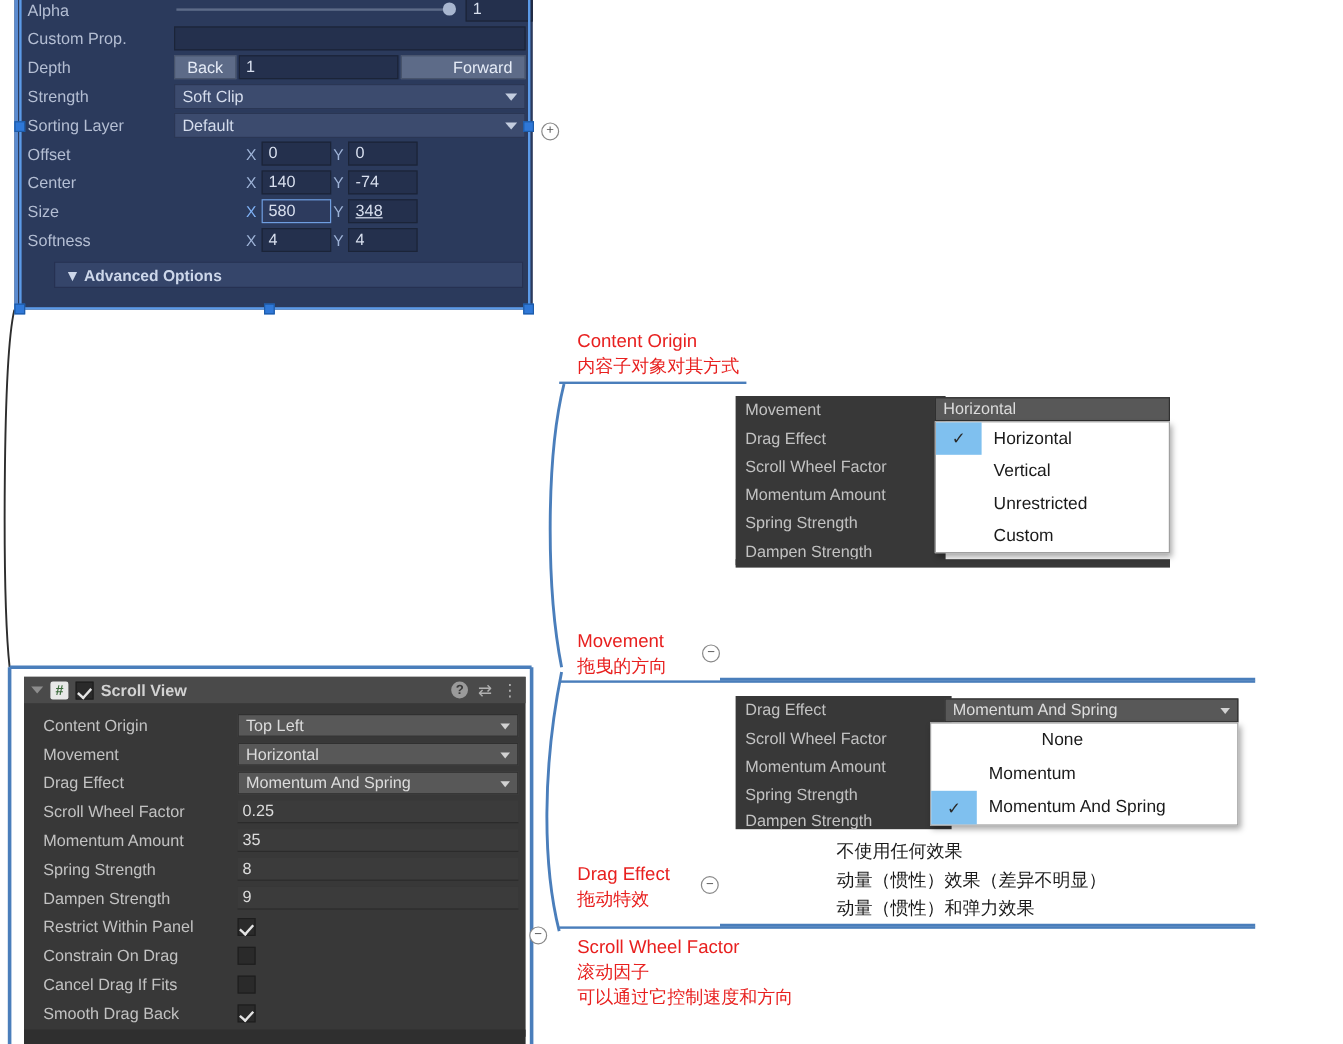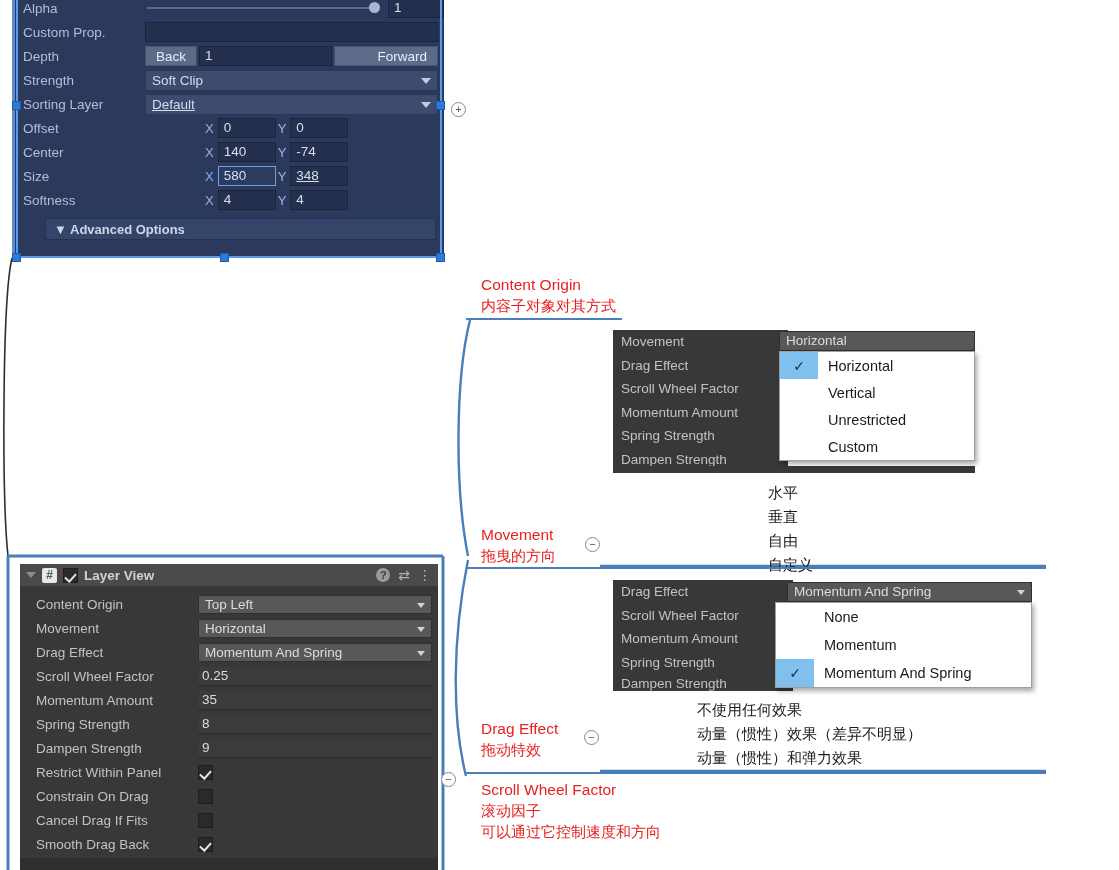--- a/index.html
+++ b/index.html
@@ -342,21 +342,21 @@
       <div class="nrow">
         <span class="nlabel">Strength</span>
         <span class="ndrop" style="margin-right:6px;">
           <span>Soft Clip</span>
           <span class="caret"></span>
         </span>
       </div>
 
       <div class="nrow">
         <span class="nlabel">Sorting Layer</span>
-        <span class="ndrop" style="margin-right:6px;text-decoration:underline;">
+        <span class="ndrop" style="margin-right:6px;">
           <span>Default</span>
           <span class="caret"></span>
         </span>
       </div>
 
       <div class="nrow">
         <span class="nlabel indent">Offset</span>
         <span class="xylabel">X</span>
         <span class="nfield" style="flex:0 0 58px;">0</span>
         <span class="xylabel">Y</span>
@@ -439,26 +439,20 @@
     <div class="popitem">
       <span class="popcheck"></span>
       <span class="ptext">Unrestricted</span>
     </div>
     <div class="popitem">
       <span class="popcheck"></span>
       <span class="ptext">Custom</span>
     </div>
   </div>
 
-  <div class="cn-list" style="left:768px; top:481px;">
-    <div>水平</div>
-    <div>垂直</div>
-    <div>自由</div>
-    <div>自定义</div>
-  </div>
 
   <div class="stub" style="left:613px; top:580px; width:180px; height:111px;">
     <div class="urow" style="height:23.5px;padding-left:8px;">
       <span class="ulabel">Drag Effect</span>
     </div>
     <div class="urow" style="height:23.5px;padding-left:8px;">
       <span class="ulabel">Scroll Wheel Factor</span>
     </div>
     <div class="urow" style="height:23.5px;padding-left:8px;">
       <span class="ulabel">Momentum Amount</span>
@@ -470,21 +464,21 @@
       <span class="ulabel">Dampen Strength</span>
     </div>
   </div>
 
   <div class="popup-title" style="left:787px; top:582px; width:245px;">
     <span>Momentum And Spring</span>
     <span class="caret"></span>
   </div>
 
   <div class="popup" style="left:775px; top:602px; width:257px;">
-    <div class="popitem" style="height:28px;">
+    <div class="popitem" style="height:28px;gap:44px;">
       <span class="popcheck" style="height:28px;"></span>
       <span class="ptext">None</span>
     </div>
     <div class="popitem" style="height:28px;">
       <span class="popcheck" style="height:28px;"></span>
       <span class="ptext">Momentum</span>
     </div>
     <div class="popitem sel" style="height:28px;">
       <span class="popcheck" style="height:28px;">✓</span>
       <span class="ptext">Momentum And Spring</span>
@@ -495,21 +489,21 @@
     <div>不使用任何效果</div>
     <div>动量（惯性）效果（差异不明显）</div>
     <div>动量（惯性）和弹力效果</div>
   </div>
 
   <div class="unity" style="left:20px; top:564px; width:418px; height:300px;">
     <div class="u-header">
       <span class="u-foldout"></span>
       <span class="u-script-icon">#</span>
       <span class="u-chk on"></span>
-      <span class="u-title">Layer View</span>
+      <span class="u-title">Scroll View</span>
       <span class="u-hdr-icons">
         <span class="u-ico-help">?</span>
         <span class="u-ico-preset">⇄</span>
         <span class="u-ico-menu">⋮</span>
       </span>
     </div>
 
     <div class="u-body">
 
       <div class="urow">

